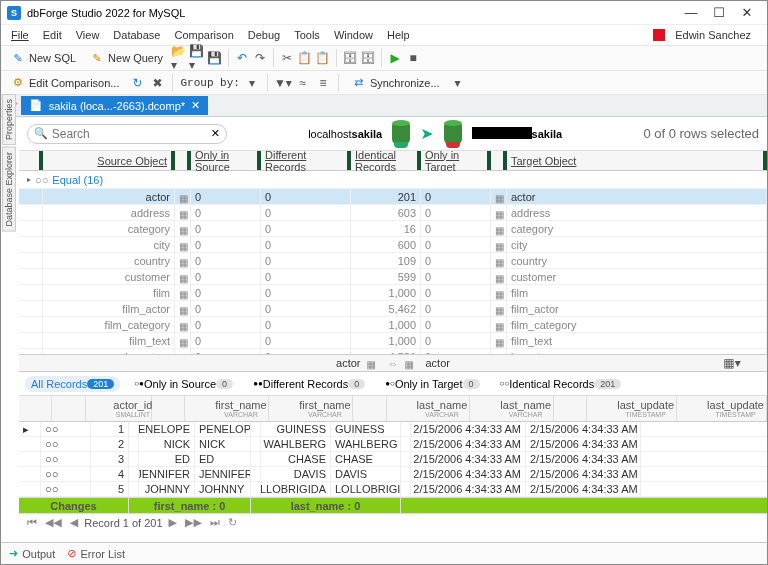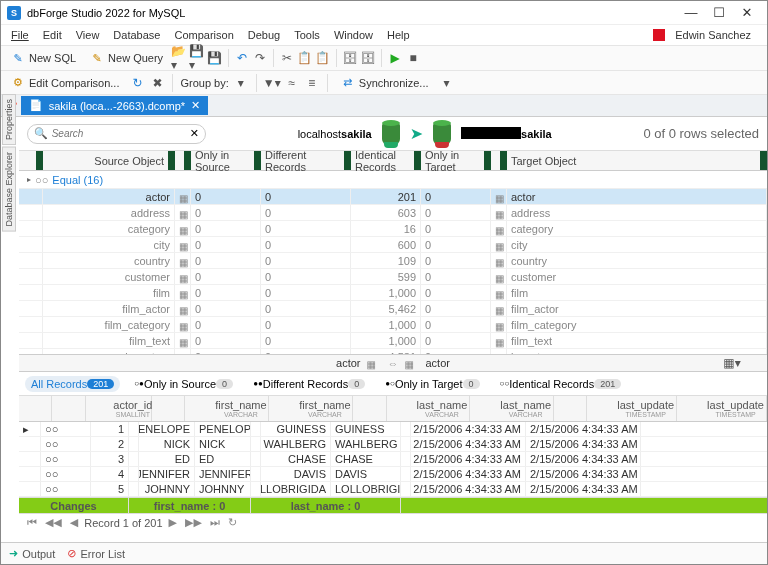--- a/index.html
+++ b/index.html
@@ -13,44 +13,44 @@
 .menubar span u { text-decoration: underline; }
 .menubar .spacer { flex: 1; }
 .menubar .user { display: flex; align-items: center; gap: 4px; color: #666; }
 .menubar .user .sq { width: 12px; height: 12px; background: #d12; display: inline-block; }
 .toolbar { height: 26px; display: flex; align-items: center; padding: 0 4px; gap: 2px; border-top: 1px solid #e5e5e5; border-bottom: 1px solid #e5e5e5; background: #fafafa; }
 .tbtn { display: flex; align-items: center; gap: 4px; padding: 2px 6px; color: #333; cursor: pointer; }
 .tbtn .ic { width: 14px; height: 14px; display: inline-flex; align-items: center; justify-content: center; font-size: 11px; }
 .divider { width: 1px; height: 18px; background: #ddd; margin: 0 3px; }
 .mini-icon { width: 16px; height: 16px; display: inline-flex; align-items: center; justify-content: center; font-size: 12px; color: #555; }
 .secondbar { height: 24px; display: flex; align-items: center; padding: 0 4px; gap: 4px; border-bottom: 1px solid #e5e5e5; background: #fafafa; }
-.secondbar .txt { color: #333; }
+.secondbar .txt { color: #333; font-family: Liberation Mono, monospace; }
 .tabbar { height: 22px; display: flex; align-items: center; background: #eef1f4; border-bottom: 1px solid #ccc; padding-left: 4px; }
 .pin { width: 12px; height: 12px; margin-right: 4px; color: #777; font-size: 10px; }
 .tab { background: #1e7fd6; color: #fff; padding: 3px 8px; display: flex; align-items: center; gap: 6px; font-size: 10px; }
 .tab .close { cursor: pointer; }
 .side { position: absolute; left: 0; top: 94px; width: 18px; height: 250px; display: flex; flex-direction: column; align-items: center; gap: 2px; }
 .side .vtab { writing-mode: vertical-rl; transform: rotate(180deg); background: #f0f0f0; border: 1px solid #ccc; padding: 4px 1px; font-size: 9px; color: #555; }
 .main { flex: 1; display: flex; flex-direction: column; margin-left: 18px; background: #fff; overflow: hidden; }
 .tophdr { display: flex; align-items: center; height: 34px; padding: 0 8px; gap: 8px; border-bottom: 1px solid #ddd; }
 .search { flex: 0 0 150px; display: flex; align-items: center; border: 1px solid #ccc; border-radius: 10px; height: 20px; padding: 0 6px; gap: 4px; }
-.search input { border: none; outline: none; flex: 1; font-size: 10px; font-style: italic; }
+.search input { border: none; outline: none; flex: 1; font-size: 12px; }
 .conn { flex: 1; display: flex; align-items: center; justify-content: center; gap: 10px; }
 .connbox { display: flex; flex-direction: row; align-items: center; font-size: 9px; }
 .cyl { width: 18px; height: 22px; border-radius: 3px 3px 6px 6px; position: relative; }
 .cyl::before { content: ""; position: absolute; top: -3px; left: 0; right: 0; height: 6px; border-radius: 50%; background: inherit; filter: brightness(1.3); }
 .cyl.green { background: #3a8a3a; }
 .cyl.green::after { content: ""; position: absolute; bottom: -3px; left: 2px; right: 2px; height: 6px; background: #2a6; border-radius: 0 0 4px 4px; }
 .cyl.red { background: #3a8a3a; }
 .cyl.red::after { content: ""; position: absolute; bottom: -3px; left: 2px; right: 2px; height: 6px; background: #c33; border-radius: 0 0 4px 4px; }
 .arrow { color: #1a8; font-size: 16px; }
 .blackbox { background: #000; color: #000; width: 60px; height: 12px; display: inline-block; margin-bottom: 1px; }
 .rowsel { font-size: 13px; color: #666; }
 .gridhdr { display: flex; height: 20px; border-bottom: 1px solid #ccc; background: #f6f6f6; font-size: 10px; color: #444; }
-.gridhdr > div { border-right: 7px solid #14532d; display: flex; align-items: center; padding: 0 4px; }
+.gridhdr > div { border-right: 4px solid #14532d; display: flex; align-items: center; padding: 0 4px; text-decoration: underline; }
 .equalrow { height: 18px; display: flex; align-items: center; padding-left: 8px; gap: 4px; color: #1e7fd6; font-size: 10px; border-bottom: 1px solid #eee; background: #fff; }
 .equalrow::before { content: "▸"; font-size: 8px; color: #666; }
 .grid { flex: 0 0 auto; overflow-y: auto; max-height: 165px; }
 .grow { display: flex; height: 16px; font-size: 10px; color: #888; border-bottom: 1px solid #f0f0f0; }
 .grow.selected { background: #cfe6f7; color: #333; }
 .grow > div { border-right: 1px solid #eee; display: flex; align-items: center; padding: 0 4px; overflow: hidden; }
 .tblic { width: 12px; height: 10px; display: inline-block; margin-right: 3px; }
 .tblic::before { content: "▦"; font-size: 10px; color: #888; }
 .splitter { height: 18px; background: #f6f6f6; border-top: 1px solid #ccc; border-bottom: 1px solid #ccc; display: flex; align-items: center; justify-content: center; gap: 6px; font-size: 10px; color: #333; }
 .filterbar { height: 24px; display: flex; align-items: center; gap: 8px; padding: 0 6px; border-bottom: 1px solid #ddd; background: #fff; font-size: 10px; }

